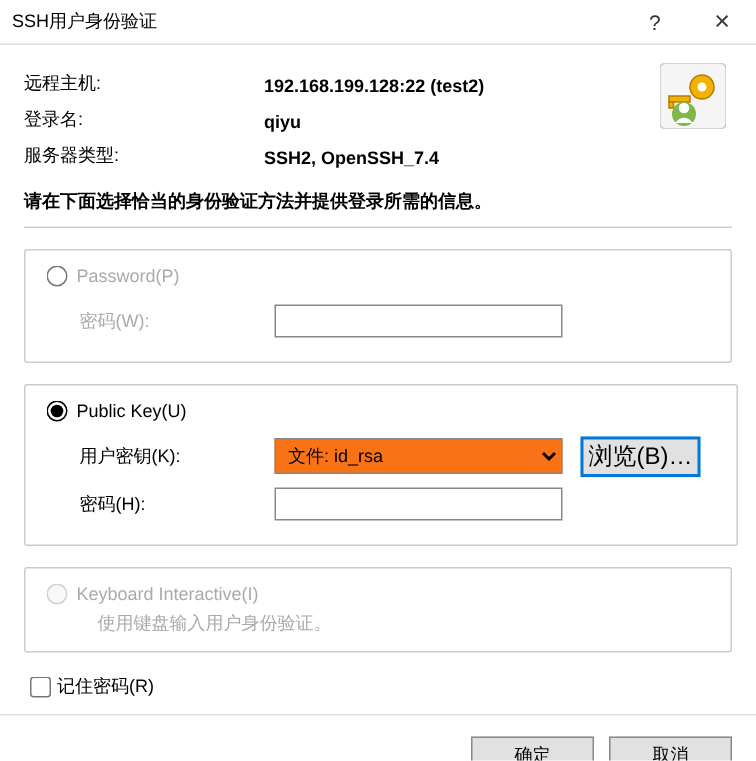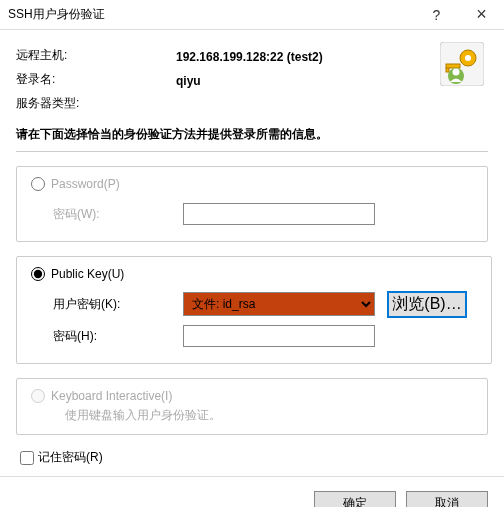--- a/index.html
+++ b/index.html
@@ -16,21 +16,21 @@
   .hr { border: none; border-top: 1px solid #ccc; margin: 6px 0 14px 0; }
   fieldset { border: 1px solid #ccc; border-radius: 2px; padding: 10px 24px 14px 14px; margin-bottom: 14px; position: relative; }
   .radio-row { display: flex; align-items: center; margin-bottom: 10px; }
   .radio-row input[type=radio] { width: 14px; height: 14px; margin-right: 6px; accent-color: #000; }
   .radio-label { font-size: 12px; }
   .field-row { display: flex; align-items: center; margin: 6px 0 0 22px; height: 26px; }
   .field-label { width: 130px; color: #000; }
   .disabled .field-label, .disabled .radio-label, .disabled .sub { color: #aaa; }
   input[type=text], input[type=password], select { height: 22px; border: 1px solid #888; background: #fff; font-family: inherit; font-size: 12px; padding: 0 4px; }
   .pw-input { width: 192px; }
-  select { width: 192px; height: 24px; background: #c2410c; }
+  select { width: 192px; height: 24px; background: #f97316; }
   .browse-btn { margin-left: 12px; height: 27px; width: 80px; border: 2px solid #0078d7; background: #e1e1e1; font-family: inherit; font-size: 16px; cursor: pointer; text-align: center; }
   .sub { margin-left: 34px; font-size: 12px; color: #888; }
   .remember-row { display: flex; align-items: center; margin: 2px 0 0 4px; }
   .remember-row input { width: 14px; height: 14px; margin-right: 4px; }
   .btn-row { display: flex; justify-content: flex-end; gap: 10px; padding: 14px 16px 12px 0; }
   .btn { width: 82px; height: 24px; border: 1px solid #888; background: #e1e1e1; font-family: inherit; font-size: 12px; cursor: pointer; }
   .hr2 { border: none; border-top: 1px solid #ddd; margin: 10px 0 0 0; }
   fieldset.ki { padding-bottom: 10px; }
 </style>
 </head>
@@ -59,20 +59,21 @@
   <div class="info-row">
     <span class="info-label">远程主机:</span>
     <span class="info-value">192.168.199.128:22 (test2)</span>
   </div>
   <div class="info-row">
     <span class="info-label">登录名:</span>
     <span class="info-value">qiyu</span>
   </div>
   <div class="info-row">
     <span class="info-label">服务器类型:</span>
+    <span class="info-value">SSH2, OpenSSH_7.4</span>
   </div>
 
   <div class="instr">请在下面选择恰当的身份验证方法并提供登录所需的信息。</div>
   <hr class="hr">
 
   <fieldset class="disabled">
     <div class="radio-row">
       <input type="radio" name="auth" style="">
       <span class="radio-label">Password(P)</span>
     </div>

